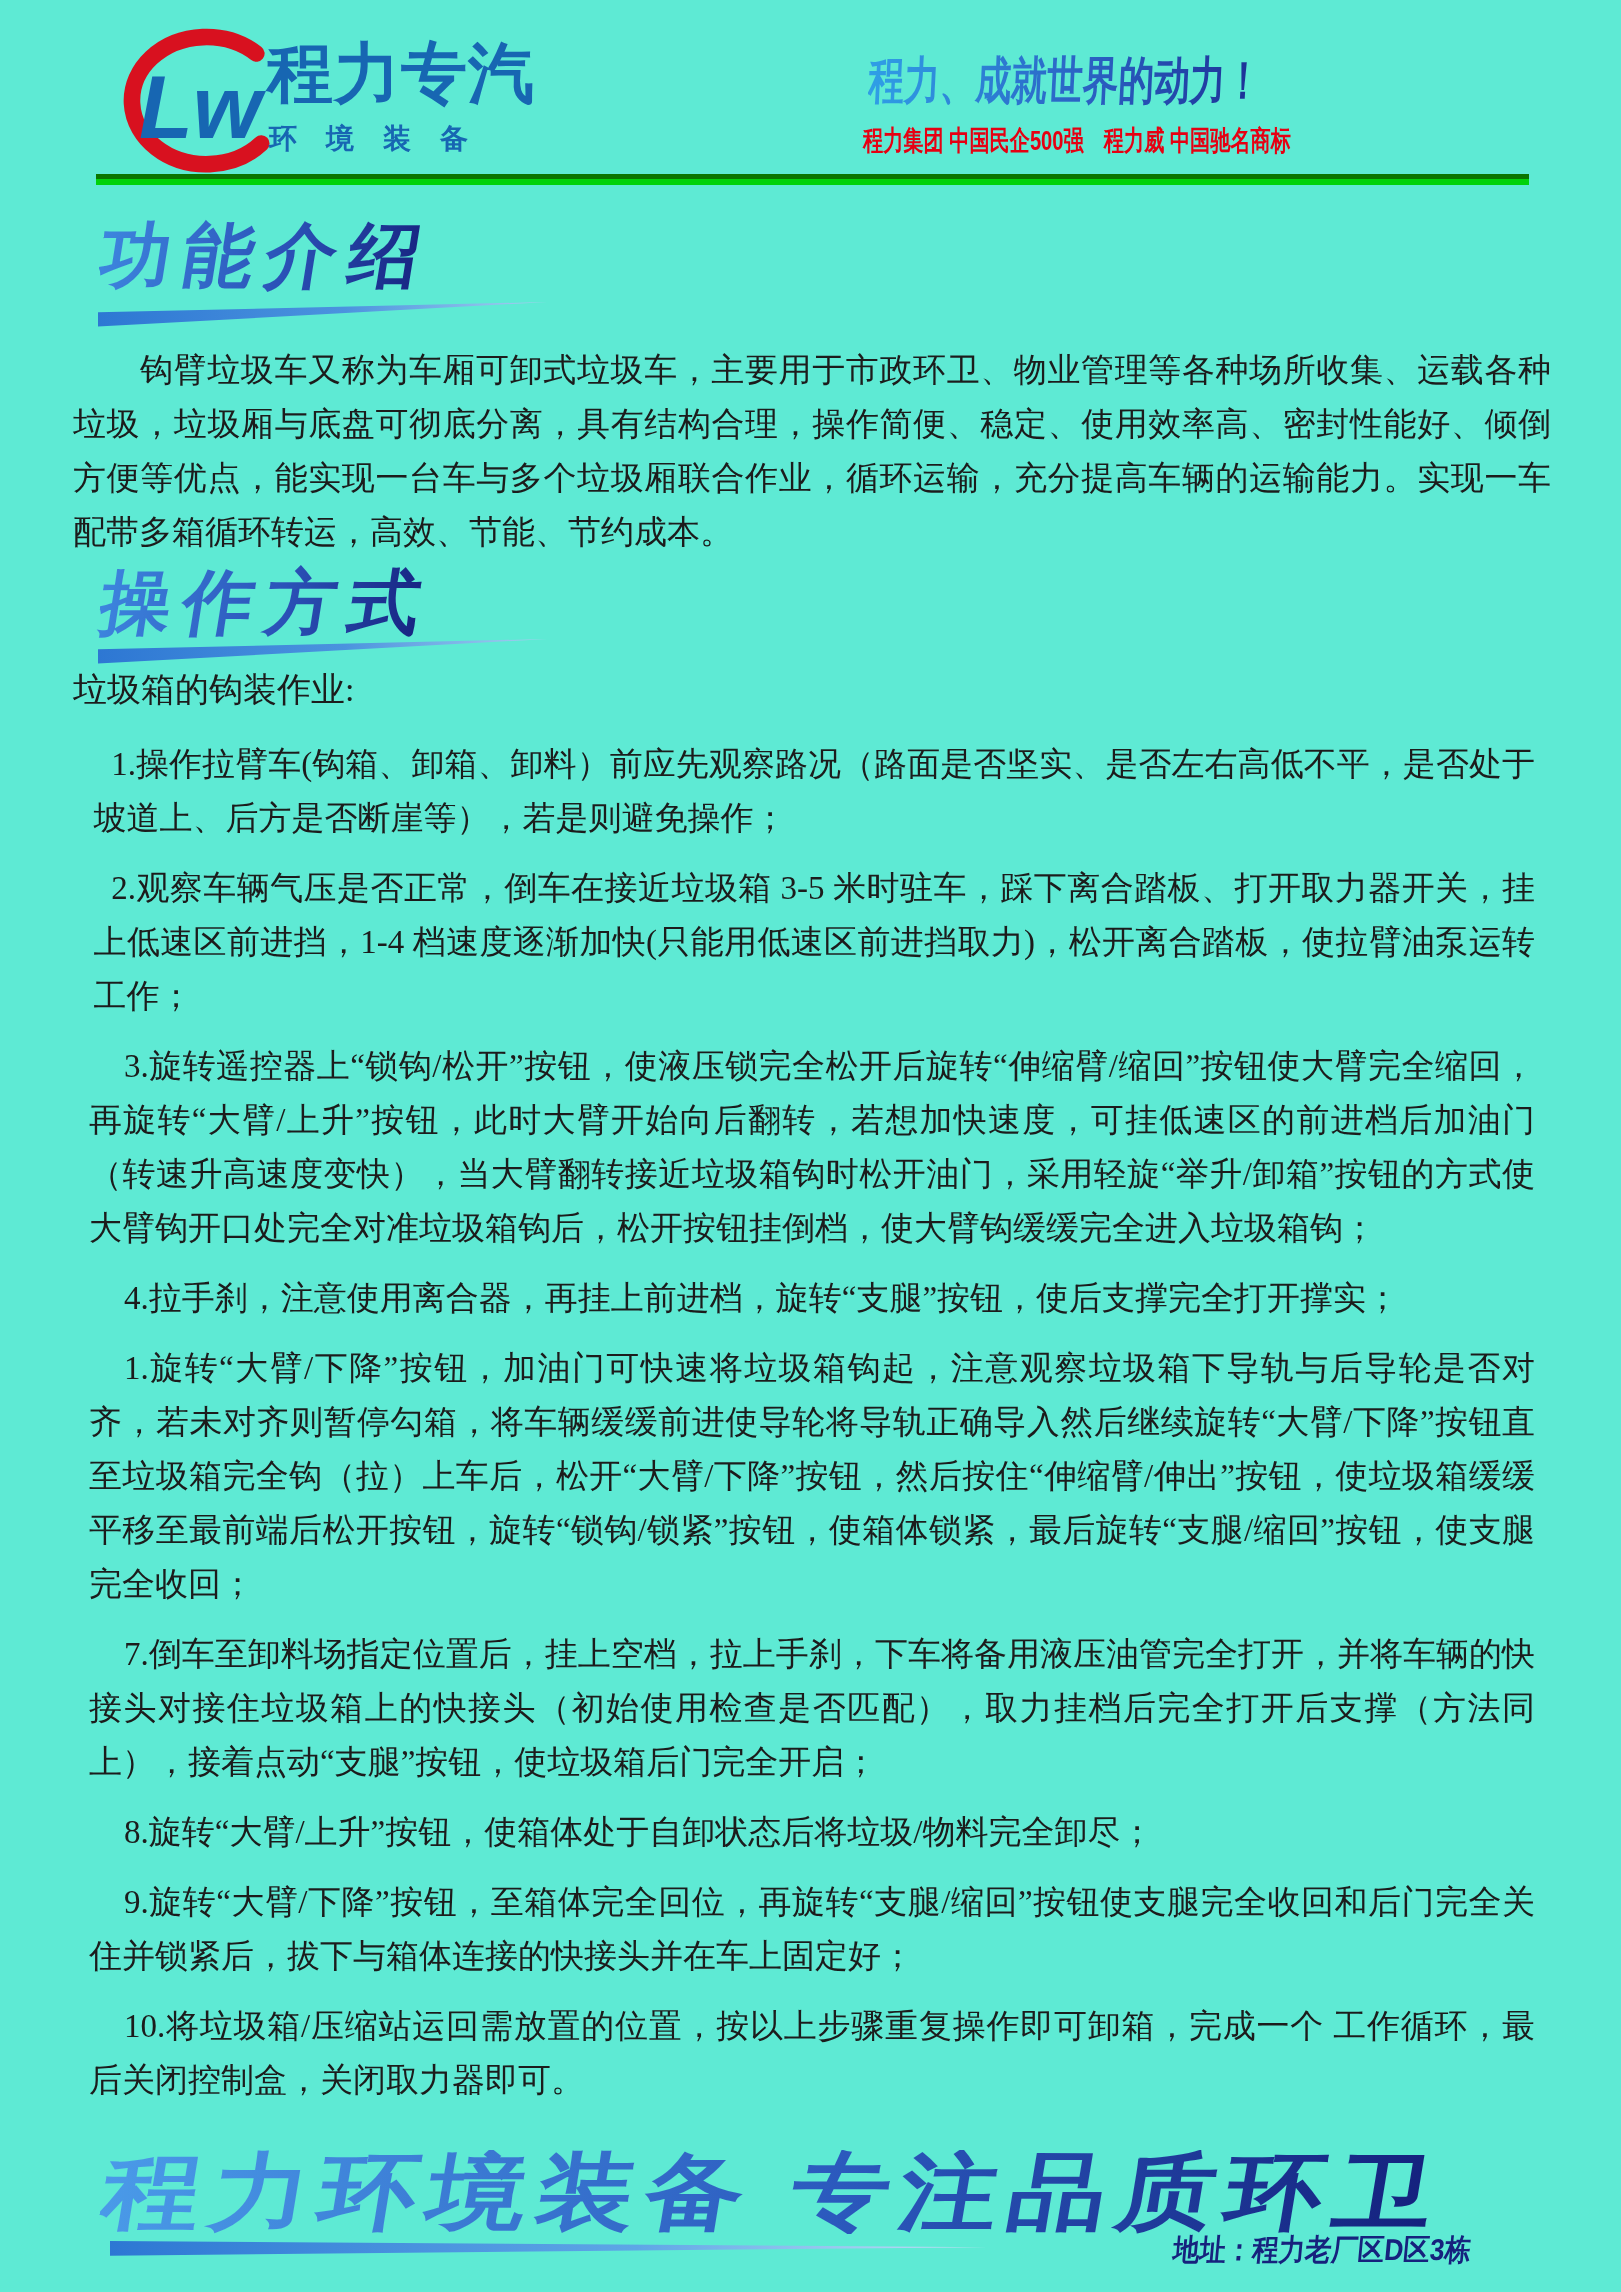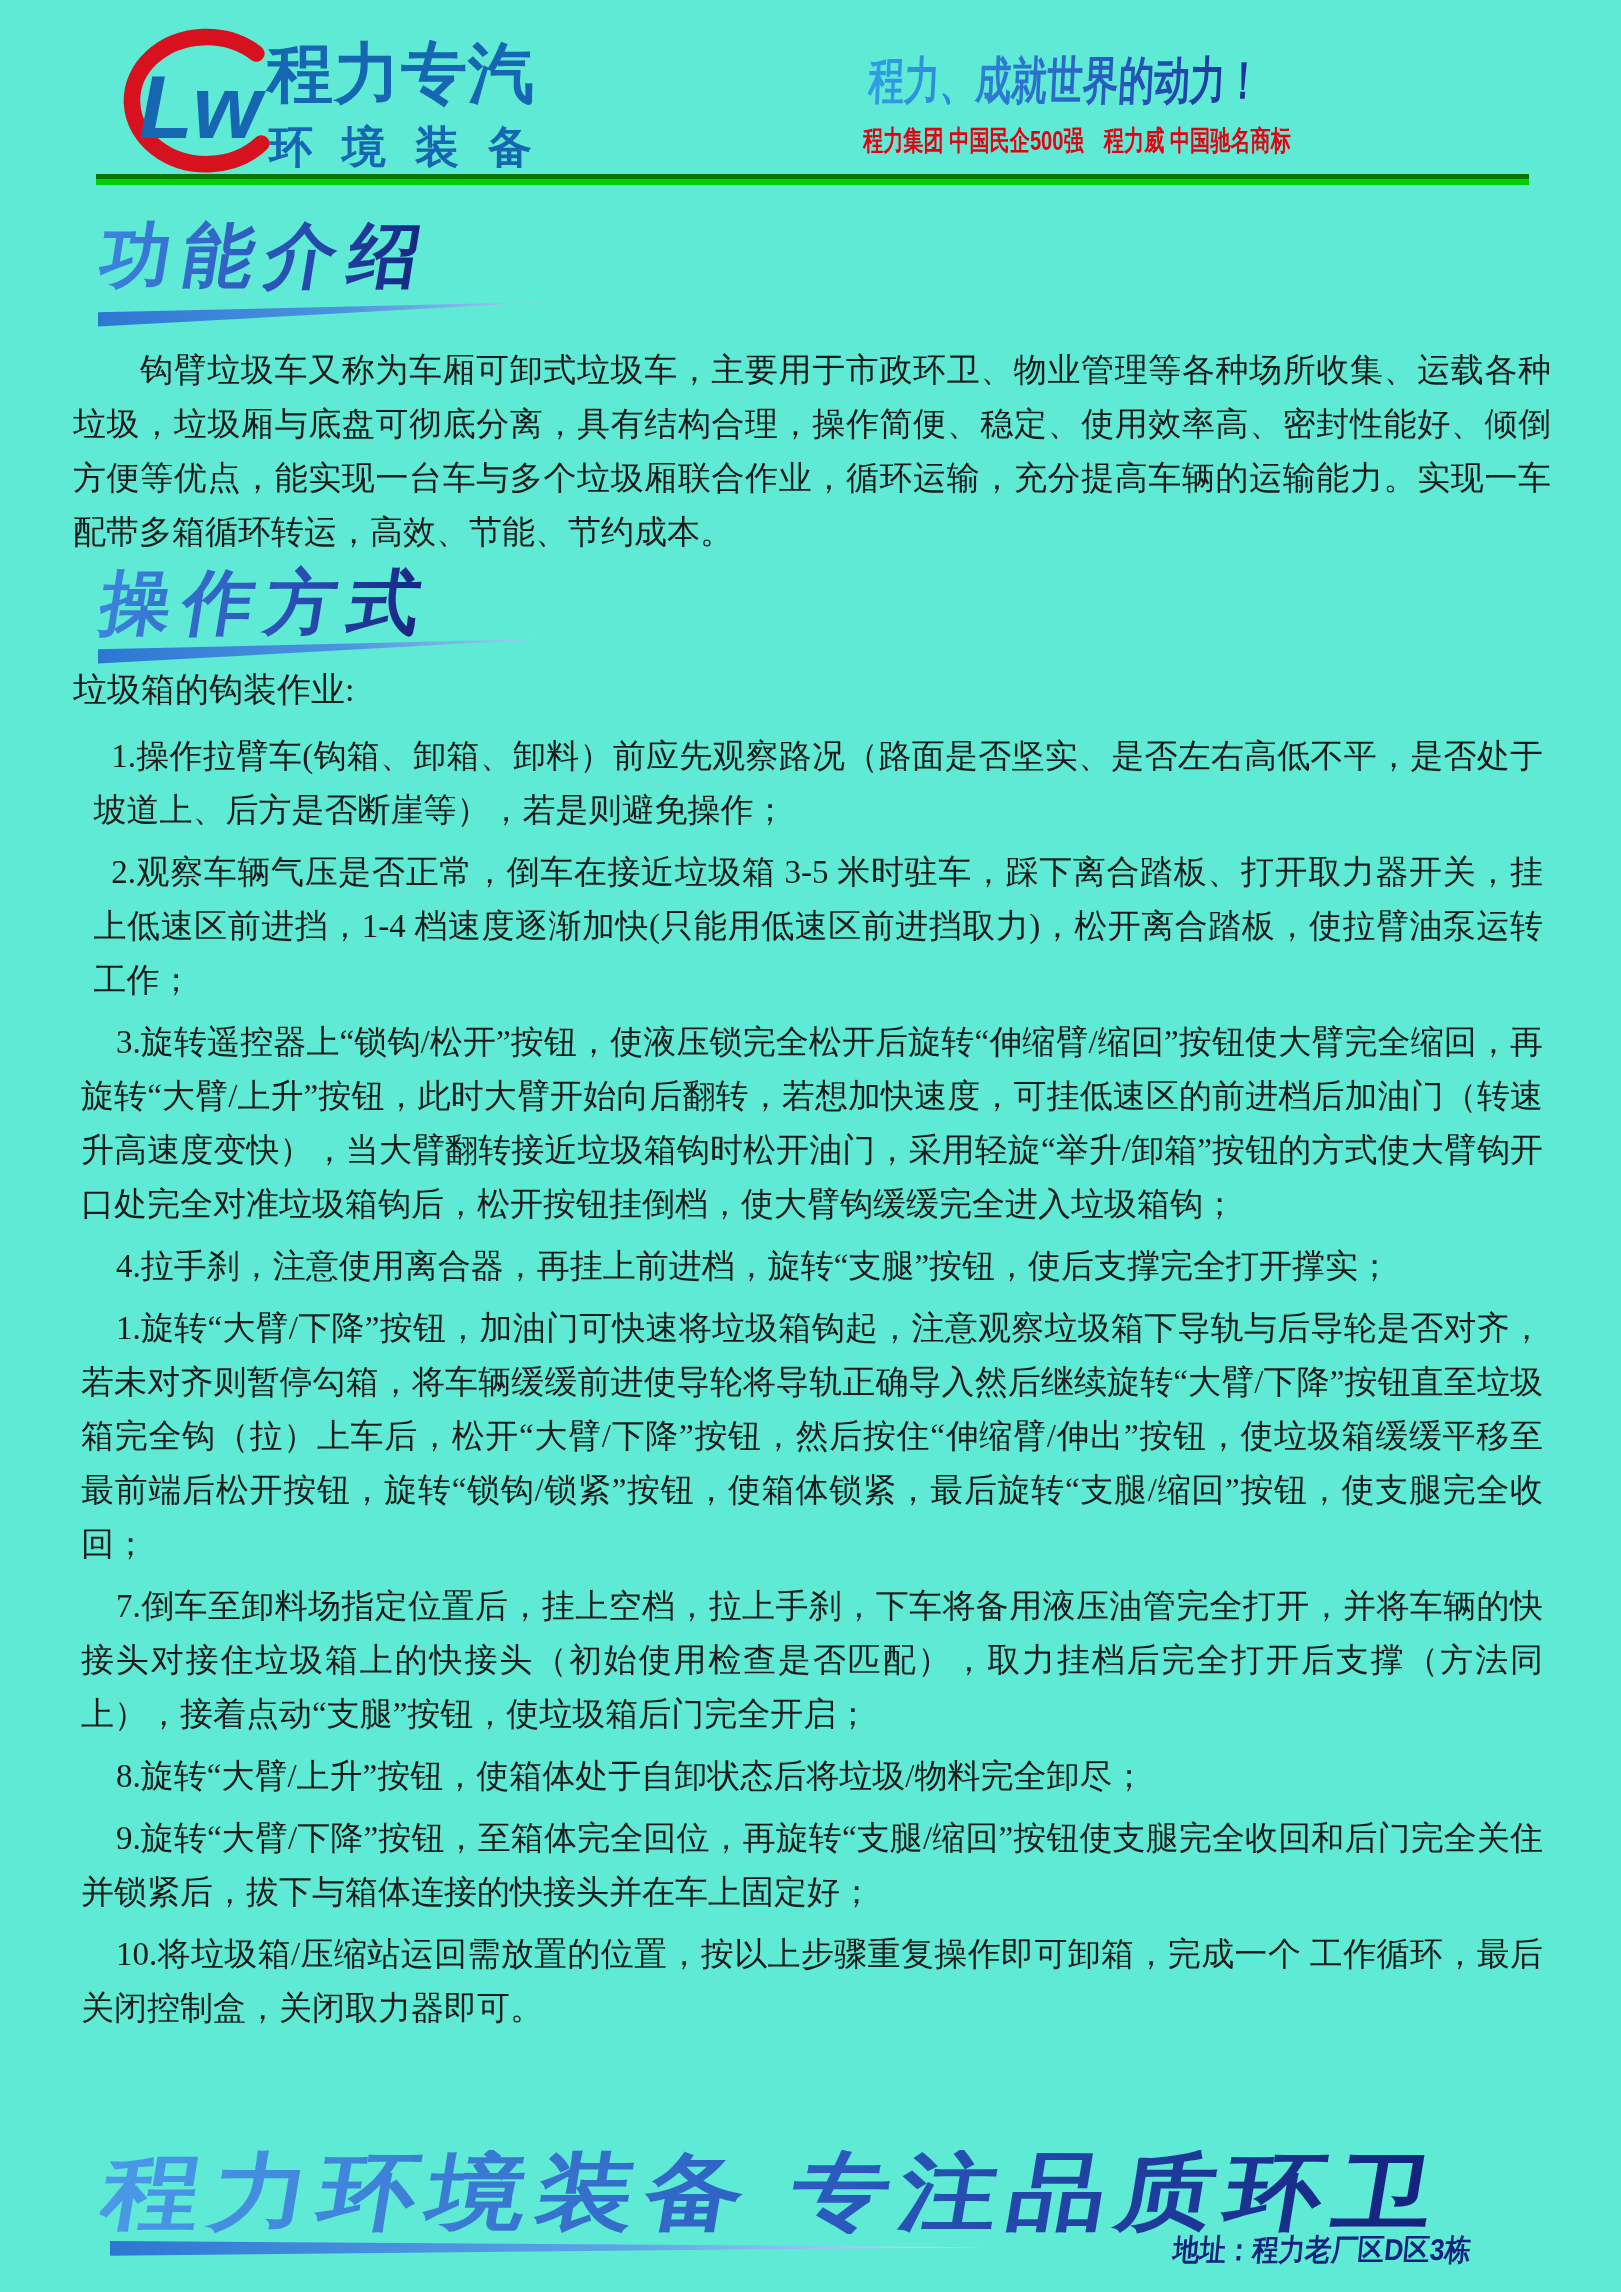--- a/index.html
+++ b/index.html
@@ -15,21 +15,21 @@
   .logo-svg{position:absolute;left:88px;top:23.5px;}
   .brand-name{
     position:absolute;left:267px;top:41px;
     font-family:Liberation Serif, serif;
     font-weight:900;font-size:66px;line-height:1;
     color:#1766b2;letter-spacing:1px;white-space:nowrap;
   }
   .brand-sub{
     position:absolute;left:269px;top:125px;
     font-family:Liberation Sans, sans-serif;
-    font-weight:900;font-size:44px;line-height:1;
+    font-weight:900;font-size:28px;line-height:1;
     color:#1766b2;letter-spacing:29px;white-space:nowrap;
   }
   .slogan{
     position:absolute;left:870px;top:53px;
     font-family:"Liberation Sans","DejaVu Sans",sans-serif;
     font-weight:900;font-size:51px;line-height:1.1;white-space:nowrap;
     background:linear-gradient(90deg,#2f9fe6 0%,#2b62c4 55%,#1c2f94 100%);
     -webkit-background-clip:text;background-clip:text;
     color:transparent;-webkit-text-fill-color:transparent;
     transform:scaleX(0.70) skewX(-4deg);transform-origin:left top;
@@ -74,21 +74,21 @@
     text-indent:67px;
   }
   .lead{
     position:absolute;left:73px;top:668px;margin:0;
     font-size:34px;line-height:43px;
   }
   .steps{
     position:absolute;left:73px;top:721px;width:1478px;
     font-size:33px;line-height:54px;text-align:justify;
   }
-  .steps p{margin:8px;text-indent:35px;}
+  .steps p{margin:16px;text-indent:35px;}
   .steps p.pad{margin-left:20.6px;text-indent:17.6px;}
   
   .footer-slogan{
     position:absolute;left:110px;top:2150px;
     font-family:"Liberation Sans","DejaVu Sans",sans-serif;
     font-weight:900;font-size:84px;line-height:1;white-space:nowrap;
     letter-spacing:8.8px;
     background:linear-gradient(90deg,#4a9ae8 0%,#2b59bd 55%,#14207c 100%);
     -webkit-background-clip:text;background-clip:text;
     color:transparent;-webkit-text-fill-color:transparent;

